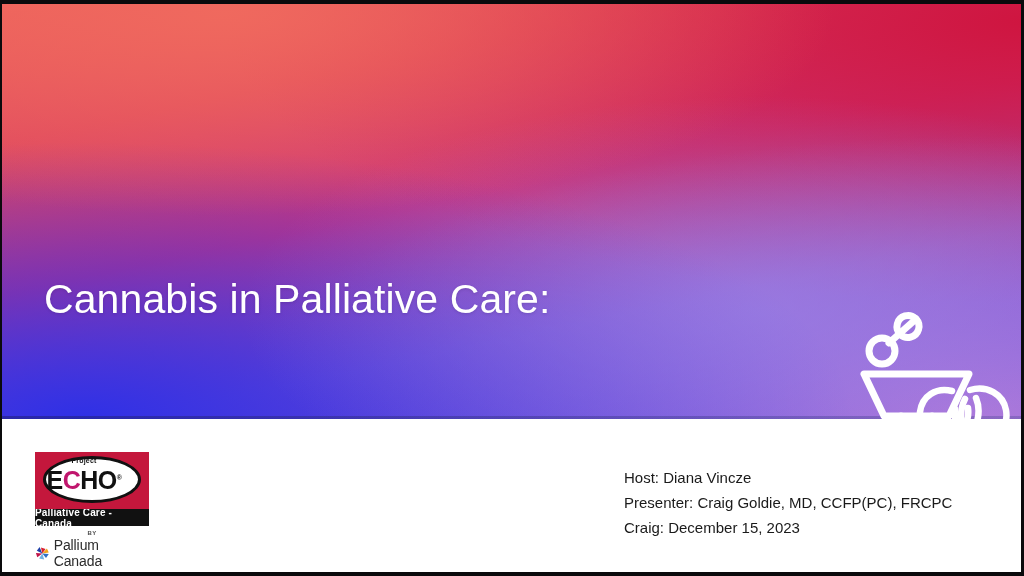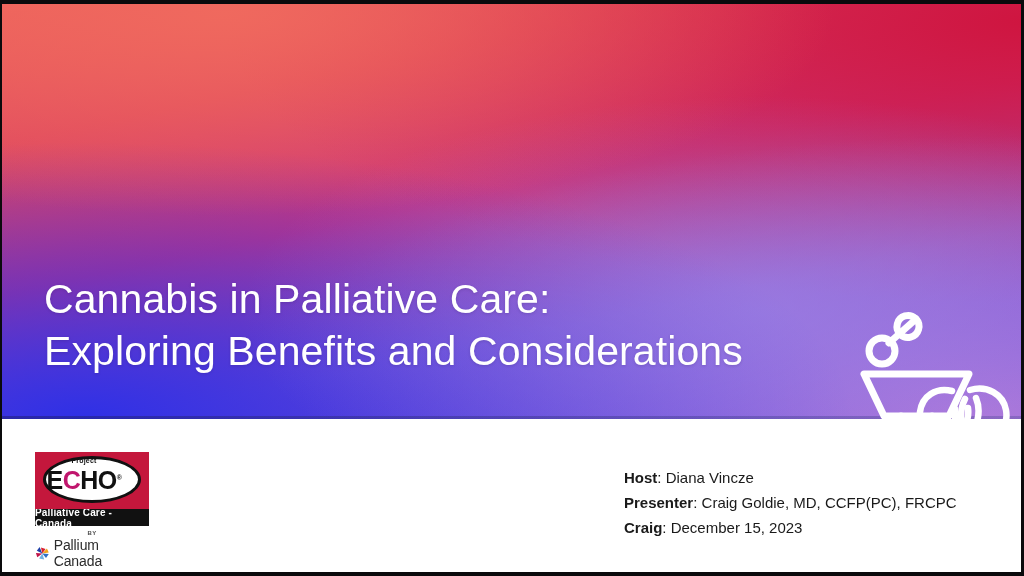--- a/index.html
+++ b/index.html
@@ -195,21 +195,21 @@
     position: absolute;
     left: 624px;
     top: 46px;
     color: #1a1a1a;
   }
   .detail-line {
     font-size: 15px;
     line-height: 25px;
     white-space: nowrap;
   }
-  .detail-line b { font-weight: 700; }
+  .detail-line b { font-weight: 400; }
 </style>
 </head>
 <body>
 
 <div id="slide">
 
   <div class="band band-top"></div>
   <div class="band band-bottom"></div>
   <div class="band band-left"></div>
   <div class="band band-right"></div>
@@ -237,21 +237,20 @@
 
         <path d="M122 96 c17 -5 33 4 36 20 c3 17 -10 29 -27 28 c-16 -1 -26 -14 -24 -29"></path>
 
         <path d="M120 143 c-8 -12 -9 -26 -3 -38"></path>
         <path d="M122 143 c8 -13 11 -27 6 -39"></path>
       </g>
     </svg>
 
     <div id="title-block">
       <div class="title-line">Cannabis in Palliative Care:</div>
-      <div class="title-line">Exploring Benefits and Considerations</div>
     </div>
   </div>
 
   <div id="footer">
 
     <div id="echo-logo">
       <div class="echo-red">
         <div class="echo-oval"></div>
         <div class="echo-project">Project</div>
         <div class="echo-word"><span>E</span><span class="c">C</span><span>HO</span><span class="echo-reg">®</span></div>

